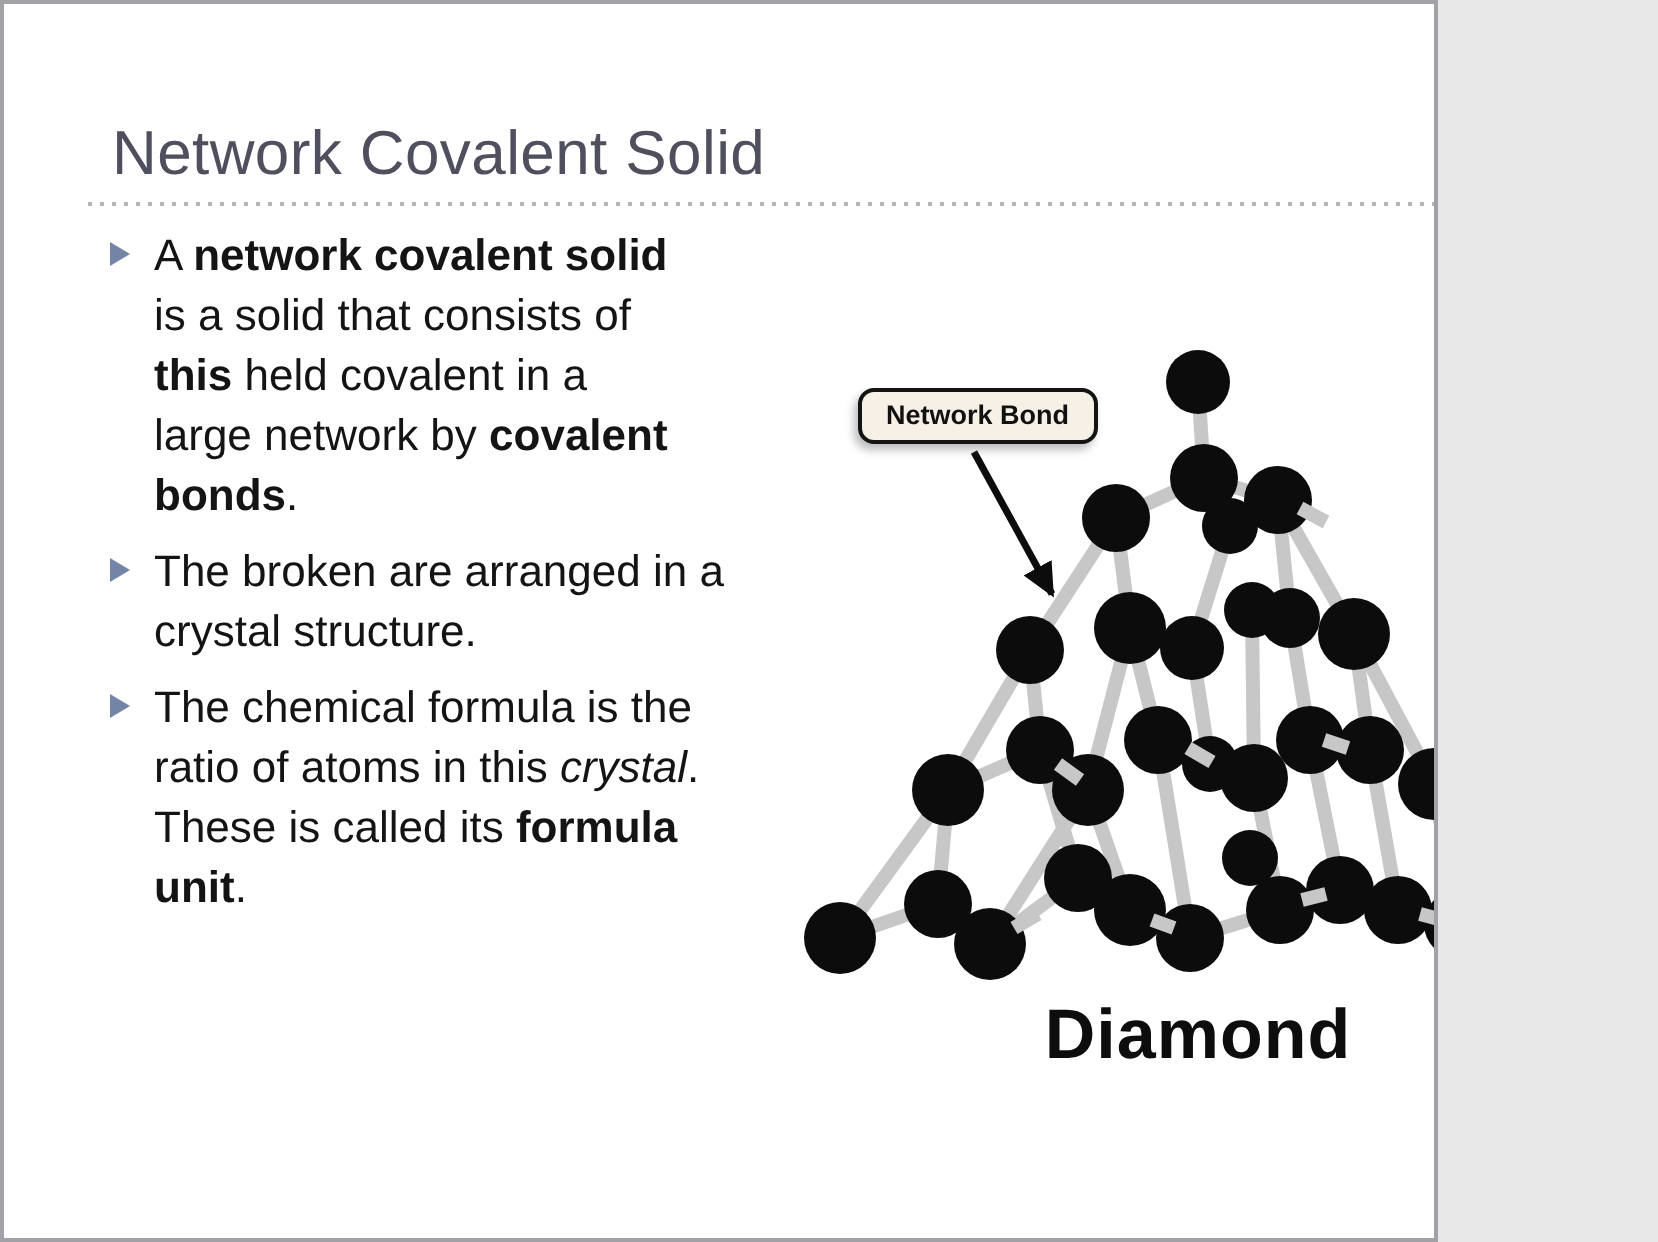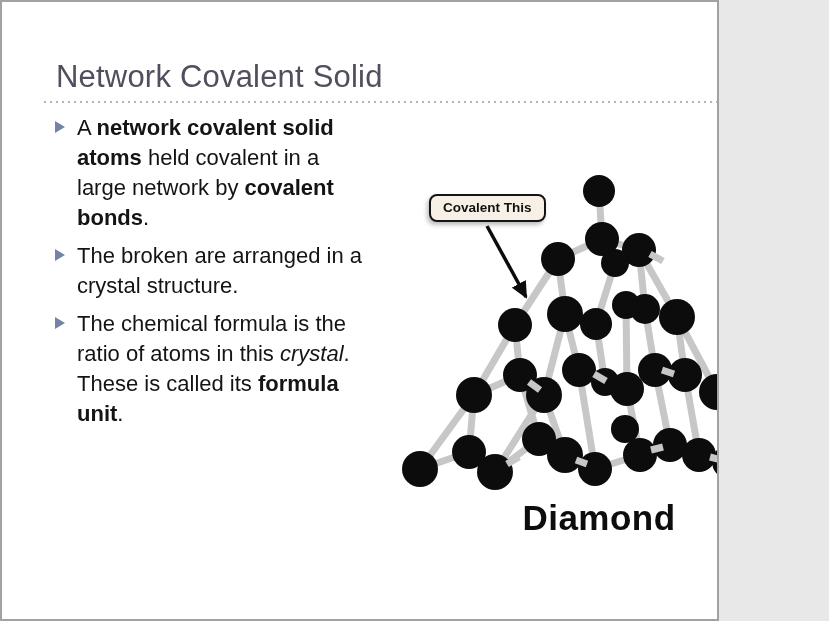--- a/index.html
+++ b/index.html
@@ -58,21 +58,22 @@
 <div class="slide">
 
   <div class="page-title">Network Covalent Solid</div>
   <div class="title-divider"></div>
 
   <div class="bullet-list" id="bullet-list">
       <div class="bullet">
         <span class="tri"></span>
         <div class="btext">
           <div class="line"><span>A </span><span class="seg-b">network covalent solid</span></div>
-          <div class="line"><span class="seg-b">atoms</span><span> held covalent in a</span></div>
+          <div class="line"><span>is a solid that consists of</span></div>
+          <div class="line"><span class="seg-b">this</span><span> held covalent in a</span></div>
           <div class="line"><span>large network by </span><span class="seg-b">covalent</span></div>
           <div class="line"><span class="seg-b">bonds</span><span>.</span></div>
         </div>
       </div>
       <div class="bullet">
         <span class="tri"></span>
         <div class="btext">
           <div class="line"><span>The broken are arranged in a</span></div>
           <div class="line"><span>crystal structure.</span></div>
         </div>
@@ -180,17 +181,17 @@
         <line x1="592" y1="372" x2="604" y2="379" stroke="#c7c7c7" stroke-width="7"></line>
         <line x1="660" y1="368" x2="672" y2="372" stroke="#c7c7c7" stroke-width="7"></line>
         <line x1="505" y1="462" x2="517" y2="455" stroke="#c7c7c7" stroke-width="7"></line>
         <line x1="649" y1="448" x2="661" y2="445" stroke="#c7c7c7" stroke-width="7"></line>
         <line x1="708" y1="455" x2="719" y2="458" stroke="#c7c7c7" stroke-width="7"></line>
         <line x1="574" y1="458" x2="585" y2="462" stroke="#c7c7c7" stroke-width="7"></line>
       </g>
     <line id="callout-arrow" stroke-width="3.5" marker-end="url(#ah)" x1="485" y1="224" x2="524" y2="295" stroke="#0c0c0c"></line>
   </svg>
 
-  <div class="callout">Covalent This</div>
+  <div class="callout">Network Bond</div>
 
   <div class="caption">Diamond</div>
 
 </div>
 
 </body></html>

